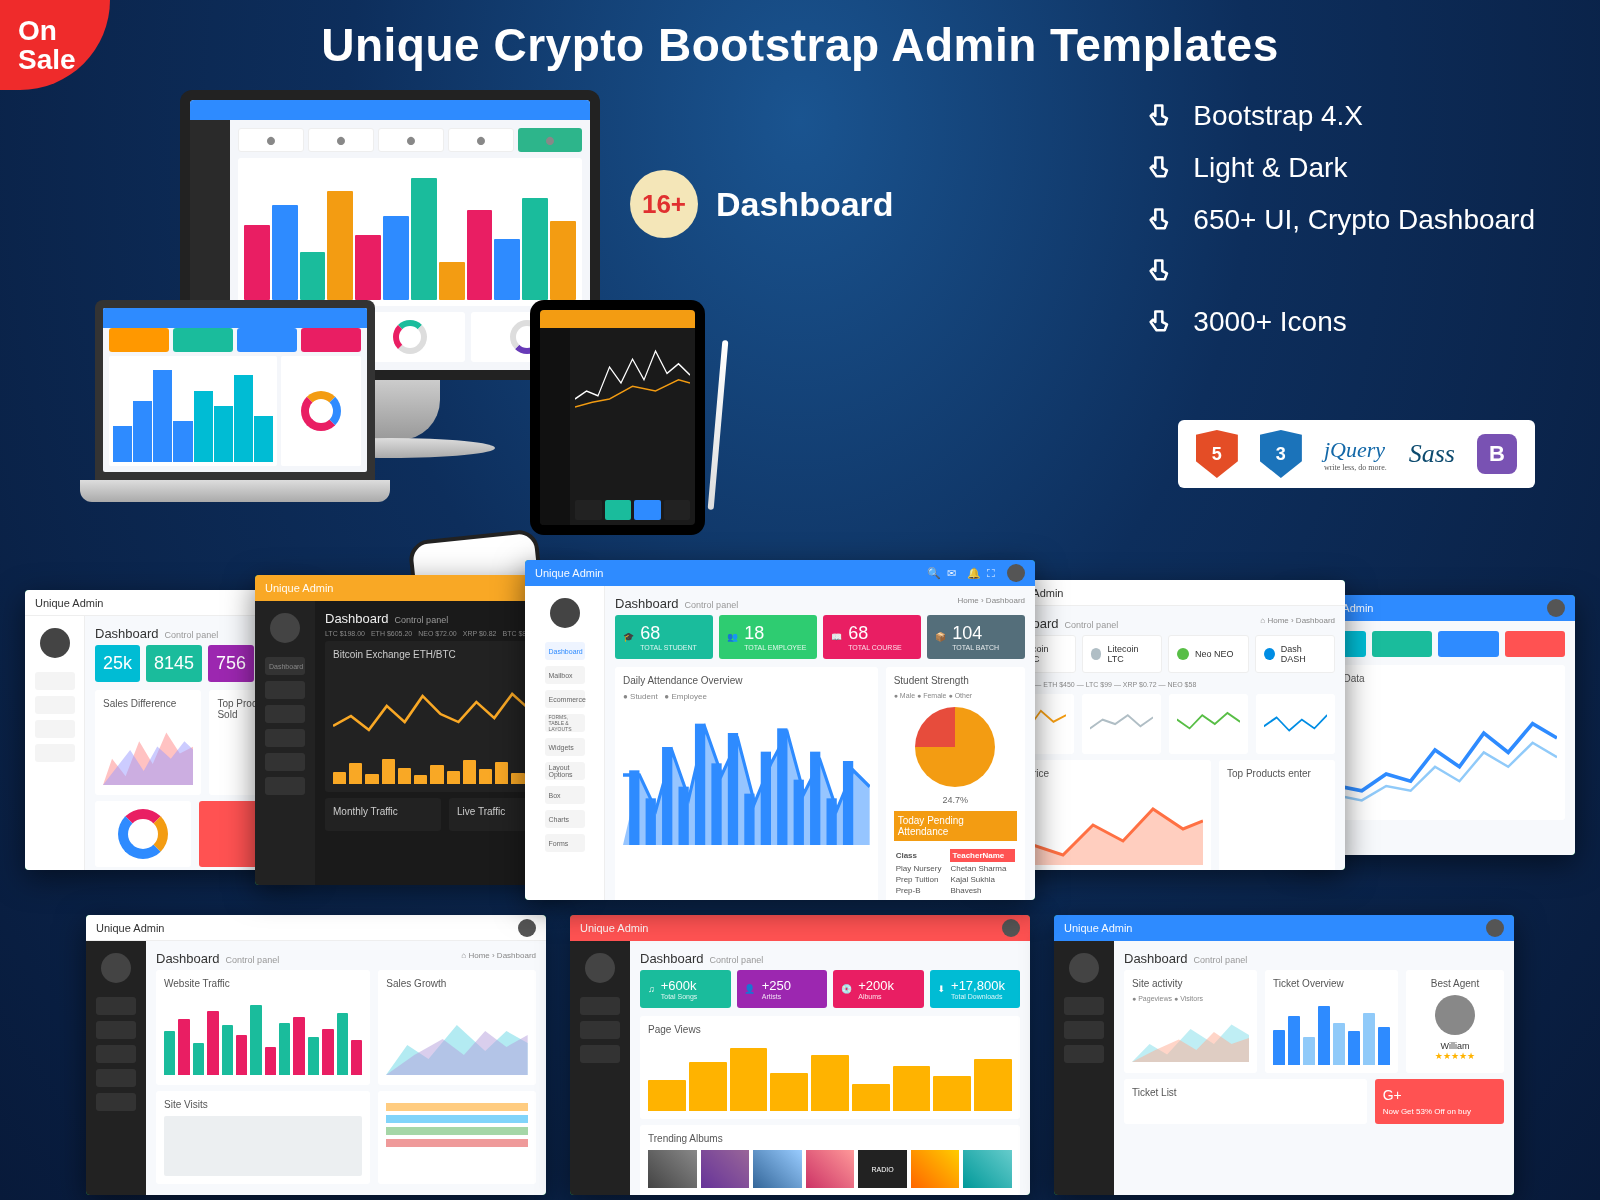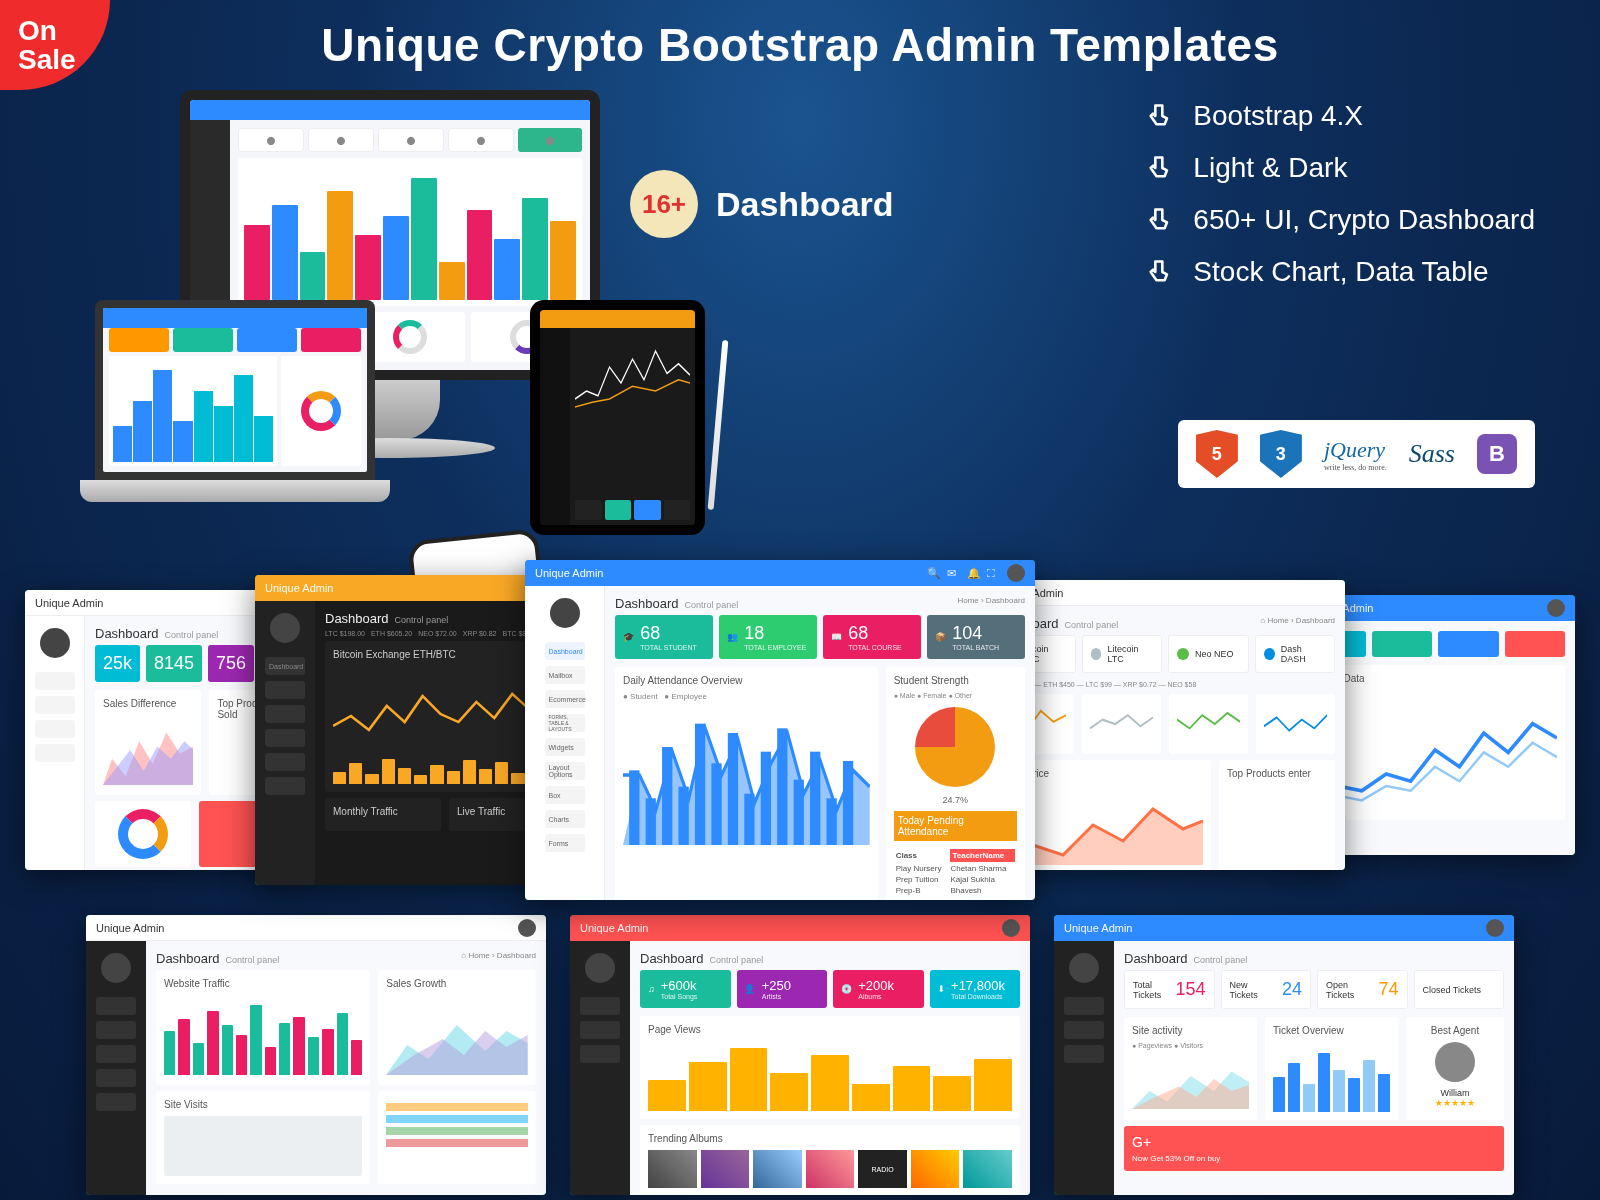--- a/index.html
+++ b/index.html
@@ -225,21 +225,28 @@
         </svg>
       </span>
     <span>650+ UI, Crypto Dashboard</span>
   </div>
   <div class="item">
     <span class="icon">
         <svg viewBox="0 0 24 24">
           <path d="M8 3v9l-2-2-2 2 5 7h7l2-5-4-2V3z"></path>
         </svg>
       </span>
-    <span>Stock Chart, Data Table</span>
+  </div>
+  <div class="item">
+    <span class="icon">
+        <svg viewBox="0 0 24 24">
+          <path d="M8 3v9l-2-2-2 2 5 7h7l2-5-4-2V3z"></path>
+        </svg>
+      </span>
+    <span>3000+ Icons</span>
   </div>
 </div>
 
 <div class="techstrip">
   <div class="shield html5">5</div>
   <div class="shield css3">3</div>
   <div class="jq">
     <span>jQuery</span>
     <small>write less, do more.</small>
   </div>
@@ -793,37 +800,20 @@
         </div>
     </div>
     <div class="side">
         <div class="av"></div>
         <div class="mi"></div>
         <div class="mi"></div>
         <div class="mi"></div>
       </div>
     <div class="body">
       <div class="heading"><span>Dashboard</span><small>Control panel</small></div>
-      <div class="stat-row">
-        <div class="stat white">
-            <span>Total Tickets</span>
-            <span class="num" style="color:#e91e63">154</span>
-          </div>
-        <div class="stat white">
-            <span>New Tickets</span>
-            <span class="num" style="color:#2e8bff">24</span>
-          </div>
-        <div class="stat white">
-            <span>Open Tickets</span>
-            <span class="num" style="color:#ff9800">74</span>
-          </div>
-        <div class="stat white">
-            <span>Closed Tickets</span>
-          </div>
-      </div>
       <div class="panels">
         <div class="panel">
           <div class="panel-title">Site activity</div>
           <div style="font-size:7px;color:#888">● <span>Pageviews</span> ● <span>Visitors</span></div>
           <svg class="spark" viewBox="0 0 100 40" preserveAspectRatio="none" style="height:60px">
             <polygon points="0,40 15,28 30,35 50,18 70,28 85,15 100,22 100,40" fill="#80deea" opacity=".5"></polygon>
             <polygon points="0,40 20,32 40,25 55,32 70,20 85,28 100,24 100,40" fill="#ffab91" opacity=".5"></polygon>
           </svg>
         </div>
         <div class="panel">
@@ -840,20 +830,23 @@
           </div>
         </div>
         <div class="panel" style="flex:.7;text-align:center">
           <div class="panel-title">Best Agent</div>
           <div style="width:40px;height:40px;border-radius:50%;background:#888;margin:6px auto"></div>
           <div style="font-size:9px">William</div>
           <div style="color:#ffb300;font-size:9px">★★★★★</div>
         </div>
       </div>
       <div class="panels" style="margin-top:6px">
+        <div class="panel" style="flex:2">
+          <div class="panel-title">Ticket List</div>
+        </div>
         <div class="panel" style="background:#ff5252;color:#fff">
           <span style="font-size:14px">G+</span>
           <div style="font-size:8px;margin-top:4px">Now Get 53% Off on buy</div>
         </div>
       </div>
     </div>
   </div>
 </div>
 
 </body></html>

